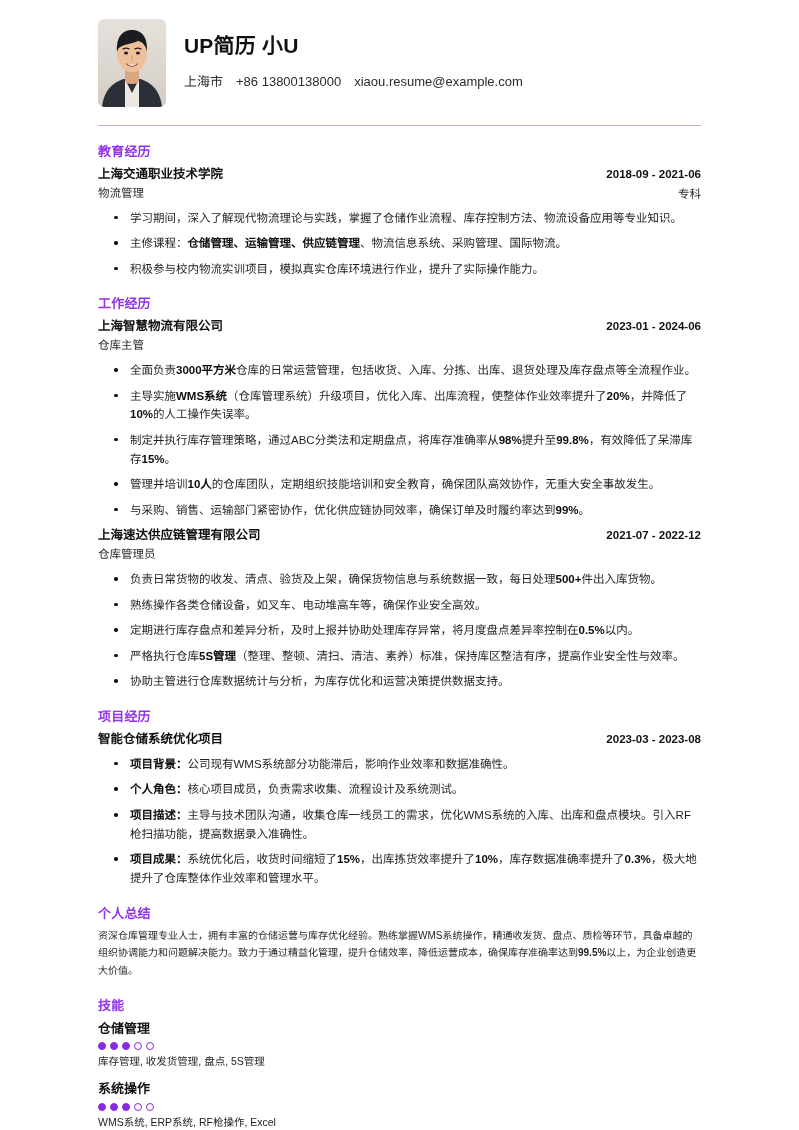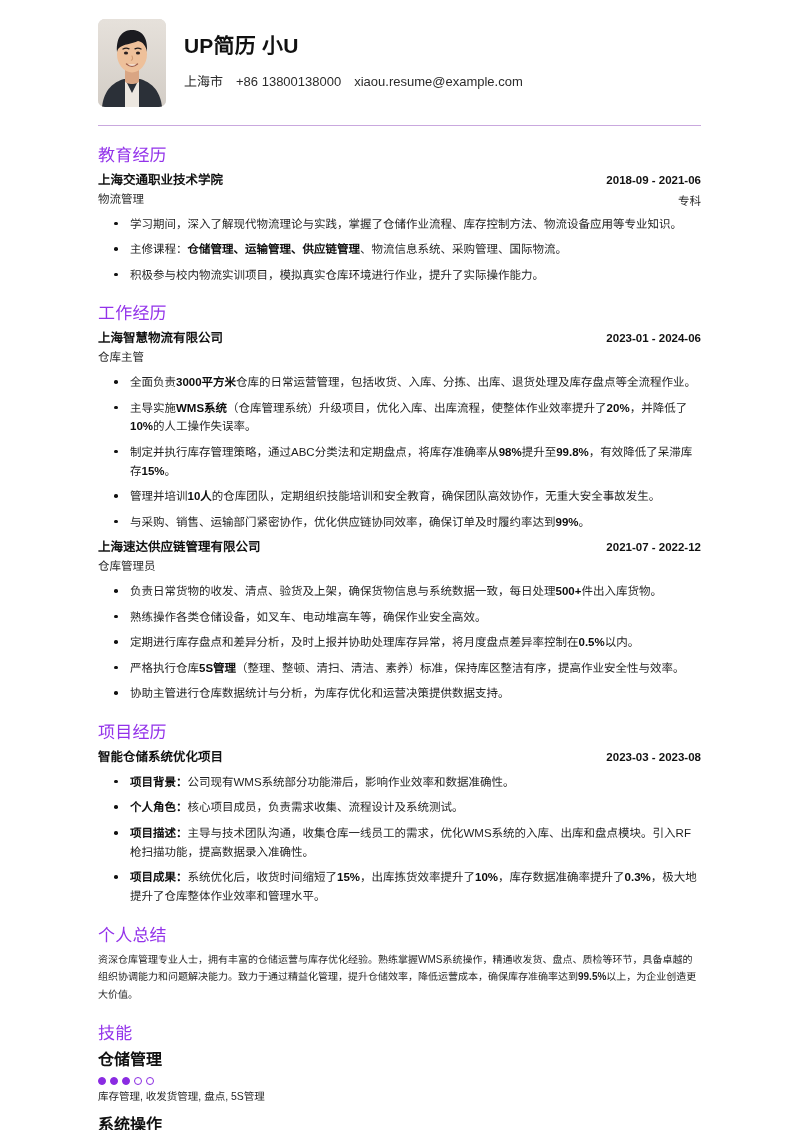--- a/index.html
+++ b/index.html
@@ -63,22 +63,22 @@
   .divider {
     margin: 18px 4px 0 4px;
     border: 0;
     border-top: 1.4px solid #c9a8de;
   }
 
   
   .section { padding: 0 4px; }
   .section-title {
     color: #9333ea;
-    font-size: 17px;
-    font-weight: 400;
+    font-size: 13px;
+    font-weight: 700;
     margin-top: 15px;
     margin-bottom: 5px;
     letter-spacing: 0.2px;
   }
   .entry { margin-bottom: 2px; }
   .entry-head {
     display: flex;
     justify-content: space-between;
     align-items: baseline;
   }
@@ -90,21 +90,21 @@
   }
   .date {
     font-size: 11.5px;
     font-weight: 700;
     color: #111111;
     white-space: nowrap;
   }
   .entry-sub {
     display: flex;
     justify-content: space-between;
-    align-items: center;
+    align-items: flex-start;
     gap: 12px;
     margin-top: 1px;
   }
   .role {
     font-size: 11.5px;
     color: #2b2b2b;
     line-height: 1.55;
   }
   .meta {
     font-size: 11.5px;
@@ -143,25 +143,24 @@
     line-height: 1.78;
     color: #1f1f1f;
     margin-top: 2px;
   }
   .summary-text b { font-weight: 700; }
 
   
   .skill-block { margin-top: 9px; }
   .skill-block:first-of-type { margin-top: 2px; }
   .skill-name {
-    font-size: 16px;
+    font-size: 13px;
     font-weight: 700;
     color: #111111;
     line-height: 1.5;
-    font-family: Liberation Mono, monospace;
   }
   .dots {
     display: flex;
     gap: 4px;
     margin: 4px 0 4px 0;
   }
   .dot {
     width: 8px;
     height: 8px;
     border-radius: 50%;

